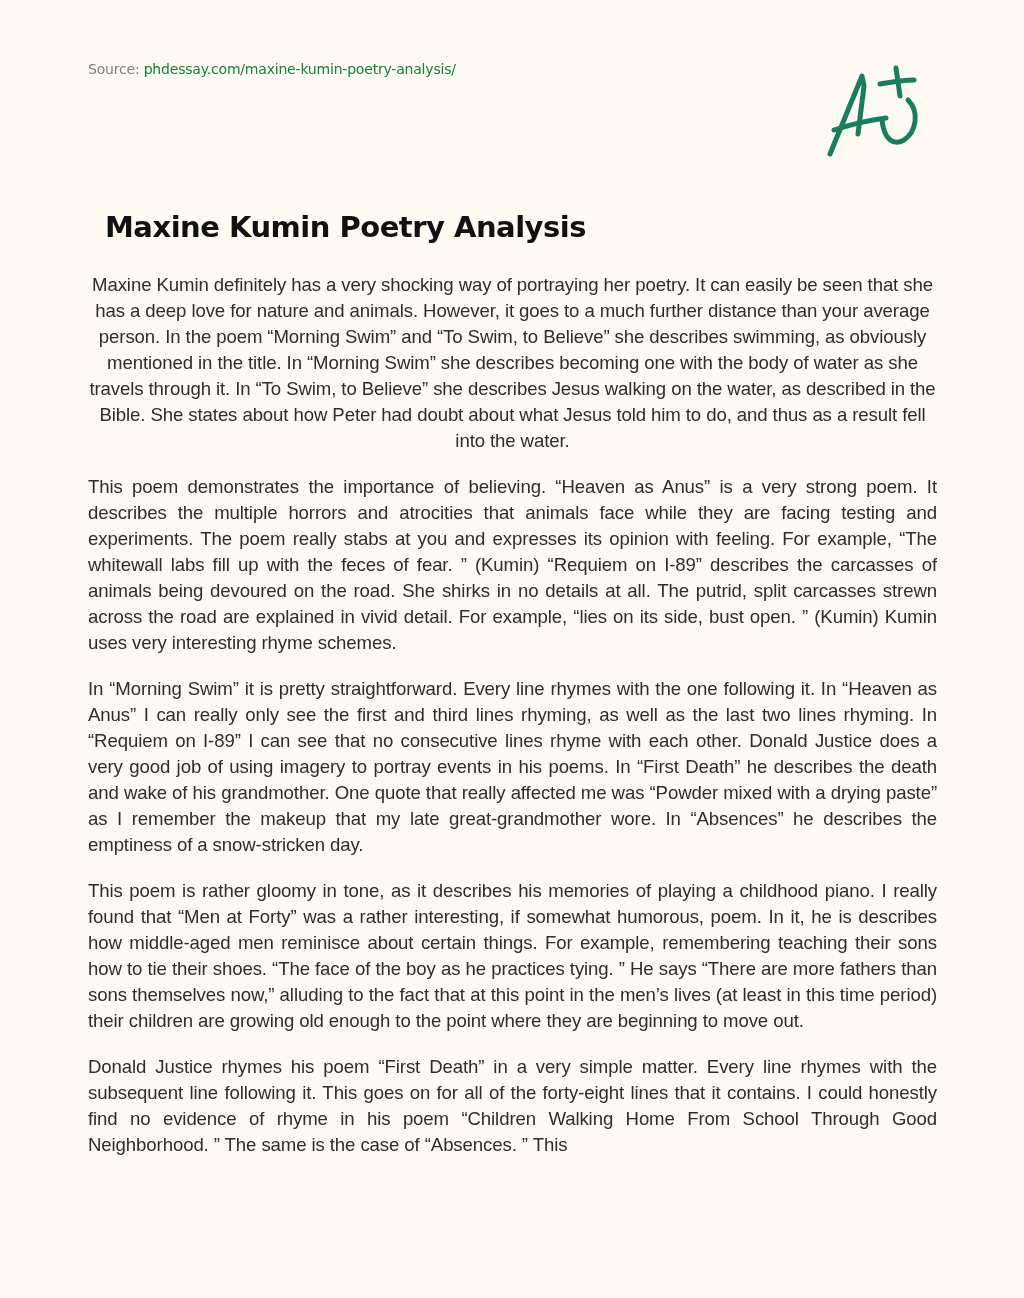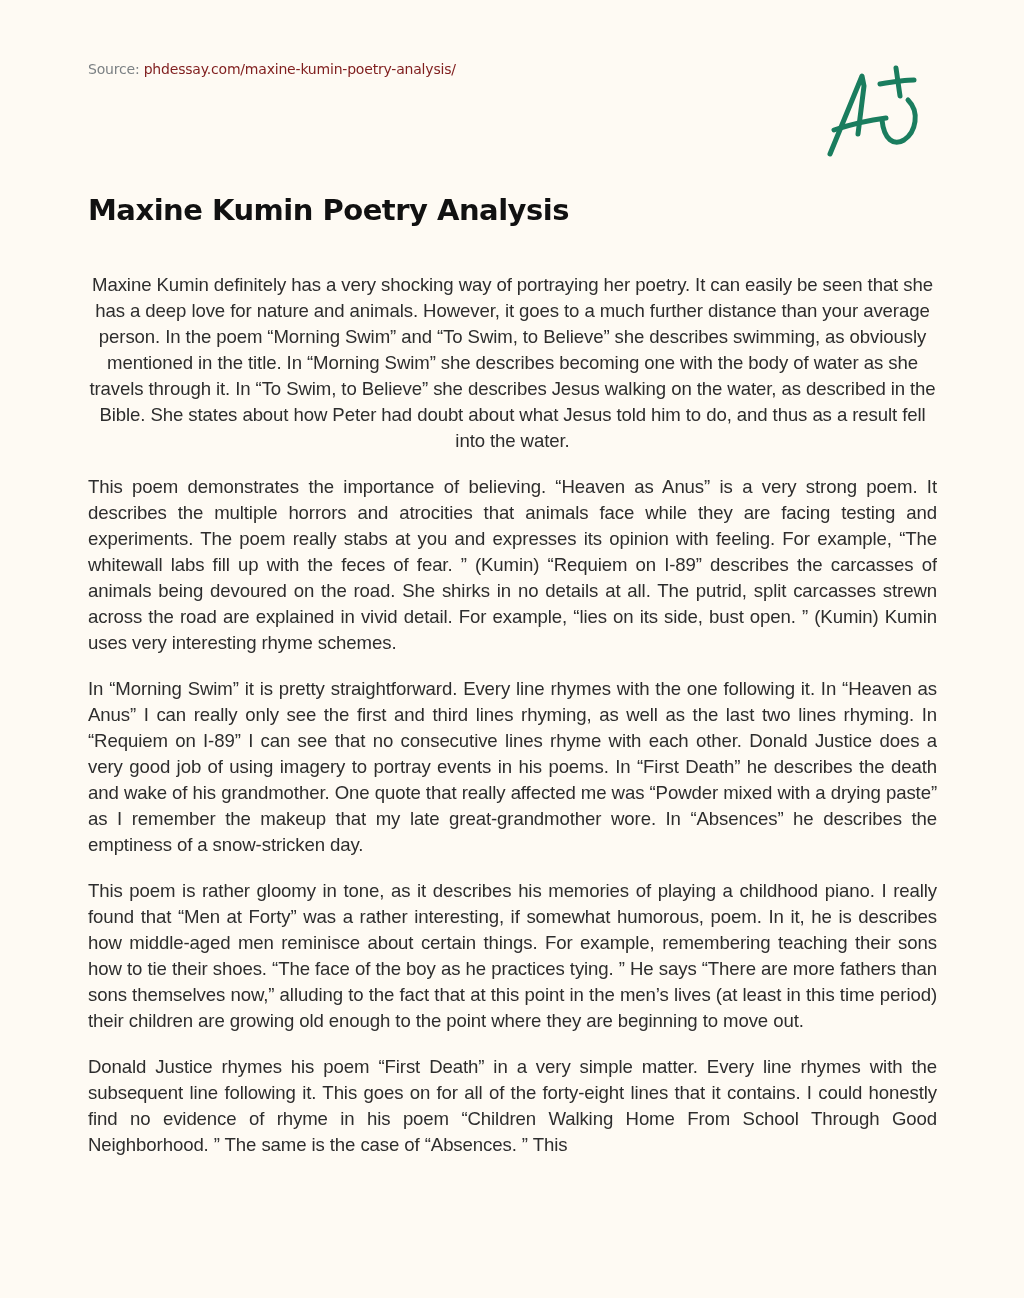--- a/index.html
+++ b/index.html
@@ -14,24 +14,24 @@
     .site-title {
       font-family: "DejaVu Sans", sans-serif;
       font-size: 24px; font-weight: bold; color: #3f4449;
       letter-spacing: -0.3px; margin: 0; line-height: 34px;
     }
     .source {
       margin-top: 12px; font-size: 14px; line-height: 18px;
       color: #7c8184; font-family: "DejaVu Sans", sans-serif;
       letter-spacing: -0.2px;
     }
-    .source a { color: #7f1d1d; text-decoration: none; }
+    .source a { color: #15803d; text-decoration: none; }
     .logo { position: absolute; left: 822px; top: 62px; width: 110px; height: 100px; }
     .doc-title {
-      position: absolute; left: 88px; top: 190px; margin: 0;
+      position: absolute; left: 88px; top: 190px; margin: 17px;
       font-family: "DejaVu Sans", sans-serif;
       font-size: 29px; font-weight: bold; color: #111;
       letter-spacing: -0.5px; line-height: 40px;
     }
     .content {
       position: absolute; left: 88px; top: 272px; width: 849px;
       height: 978px; overflow: hidden;
     }
     .content p {
       margin: 0 0 20px 0;

